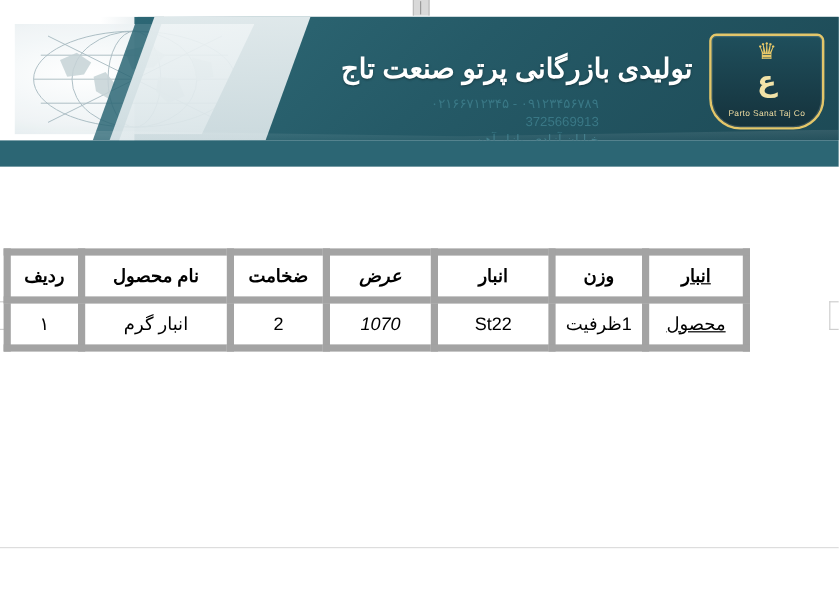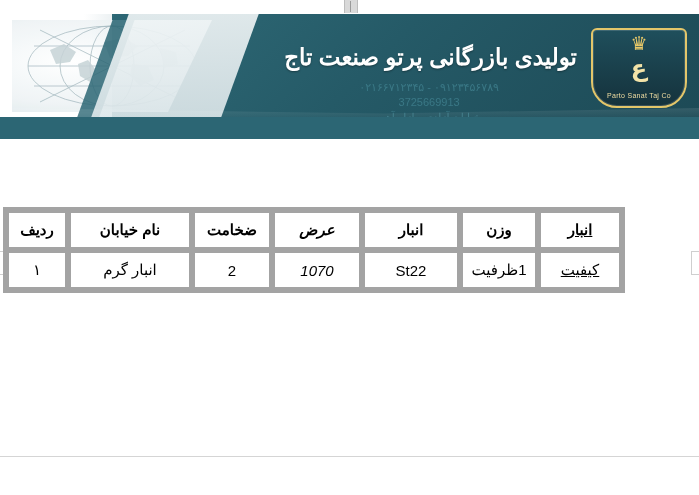--- a/index.html
+++ b/index.html
@@ -110,21 +110,21 @@
     white-space: nowrap;
     direction: rtl;
   }
   .company-contact {
     position: absolute;
     top: 66px;
     right: 200px;
     color: #3e7e8c;
     font-size: 11px;
     line-height: 15px;
-    text-align: center;
+    text-align: right;
     direction: rtl;
     opacity: 0.85;
   }
   
   .logo {
     position: absolute;
     top: 14px;
     right: 12px;
     width: 96px;
     height: 80px;
@@ -322,27 +322,27 @@
 
   <div class="table-wrap">
     <table class="data">
       <thead>
         <tr>
           <th class="col-store">انبار</th>
           <th class="col-weight">وزن</th>
           <th class="col-quality">انبار</th>
           <th class="col-width">عرض</th>
           <th class="col-thick">ضخامت</th>
-          <th class="col-name">نام خیابان</th>
+          <th class="col-name">نام محصول</th>
           <th class="col-radif">ردیف</th>
         </tr>
       </thead>
       <tbody>
         <tr>
-          <td class="col-store">کیفیت</td>
+          <td class="col-store">محصول</td>
           <td class="col-weight">1ظرفیت</td>
           <td class="col-quality">St22</td>
           <td class="col-width">1070</td>
           <td class="col-thick">2</td>
           <td class="col-name">انبار گرم</td>
           <td class="col-radif">۱</td>
         </tr>
       </tbody>
     </table>
   </div>

